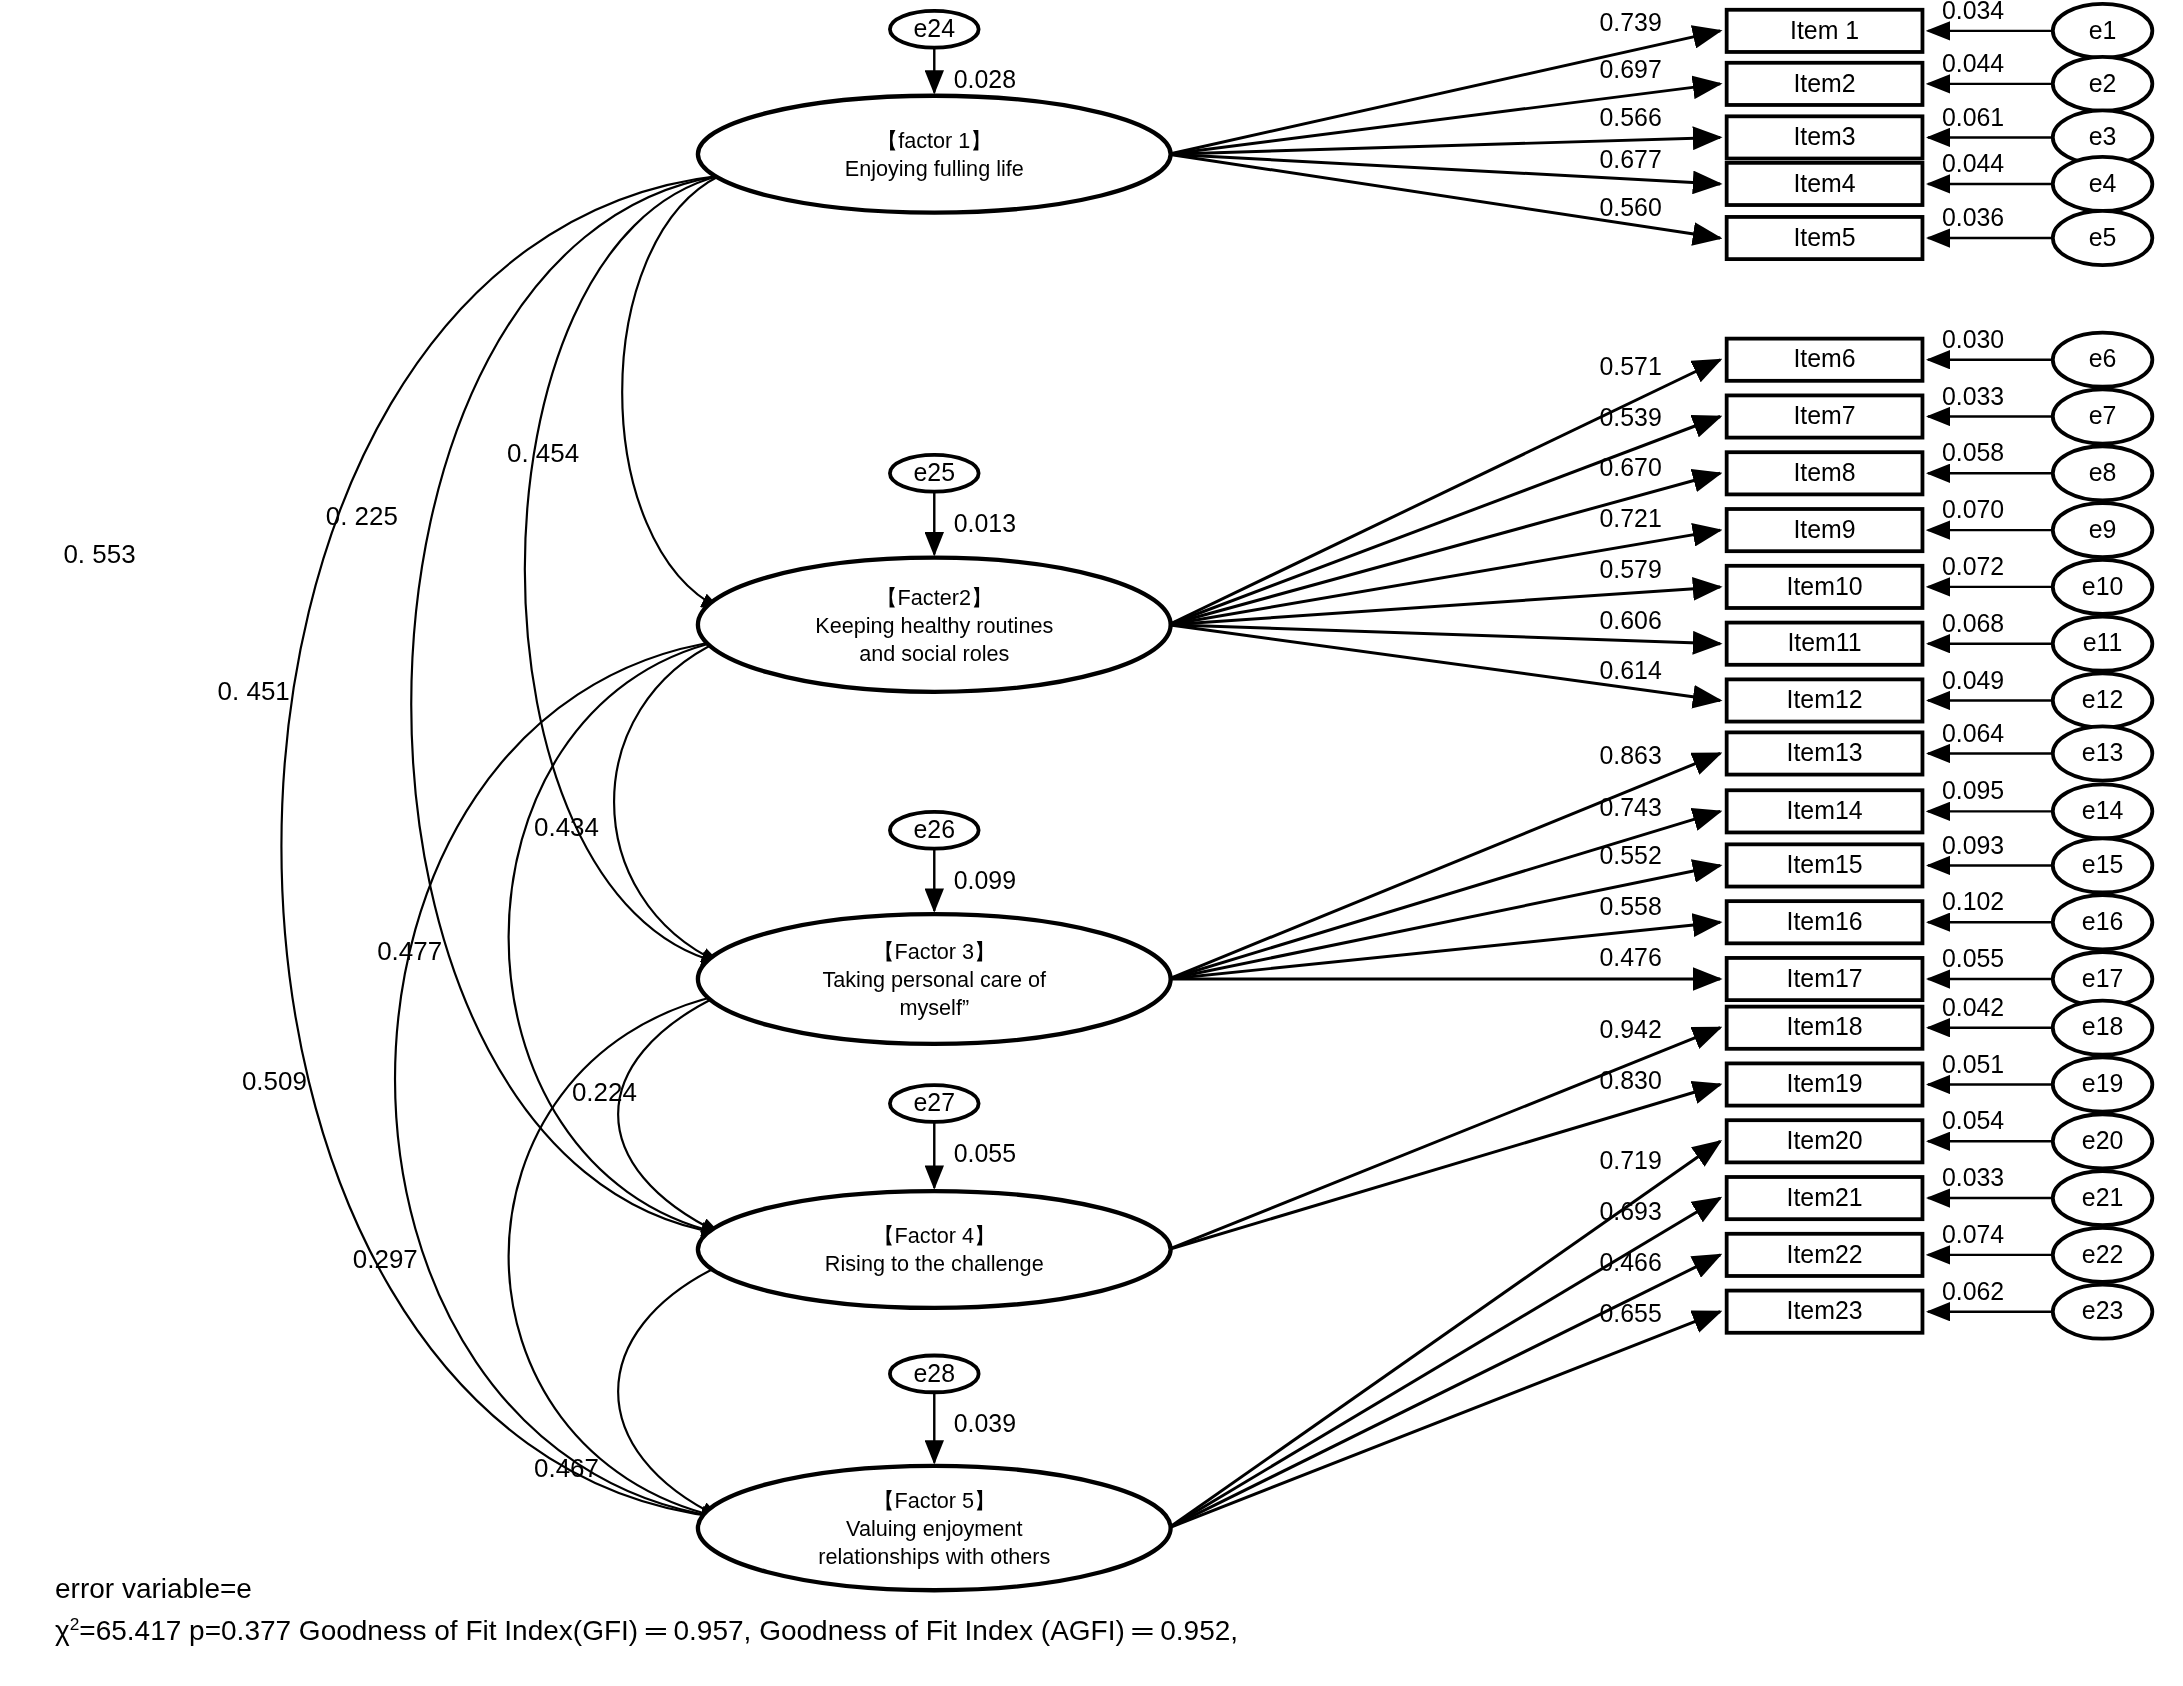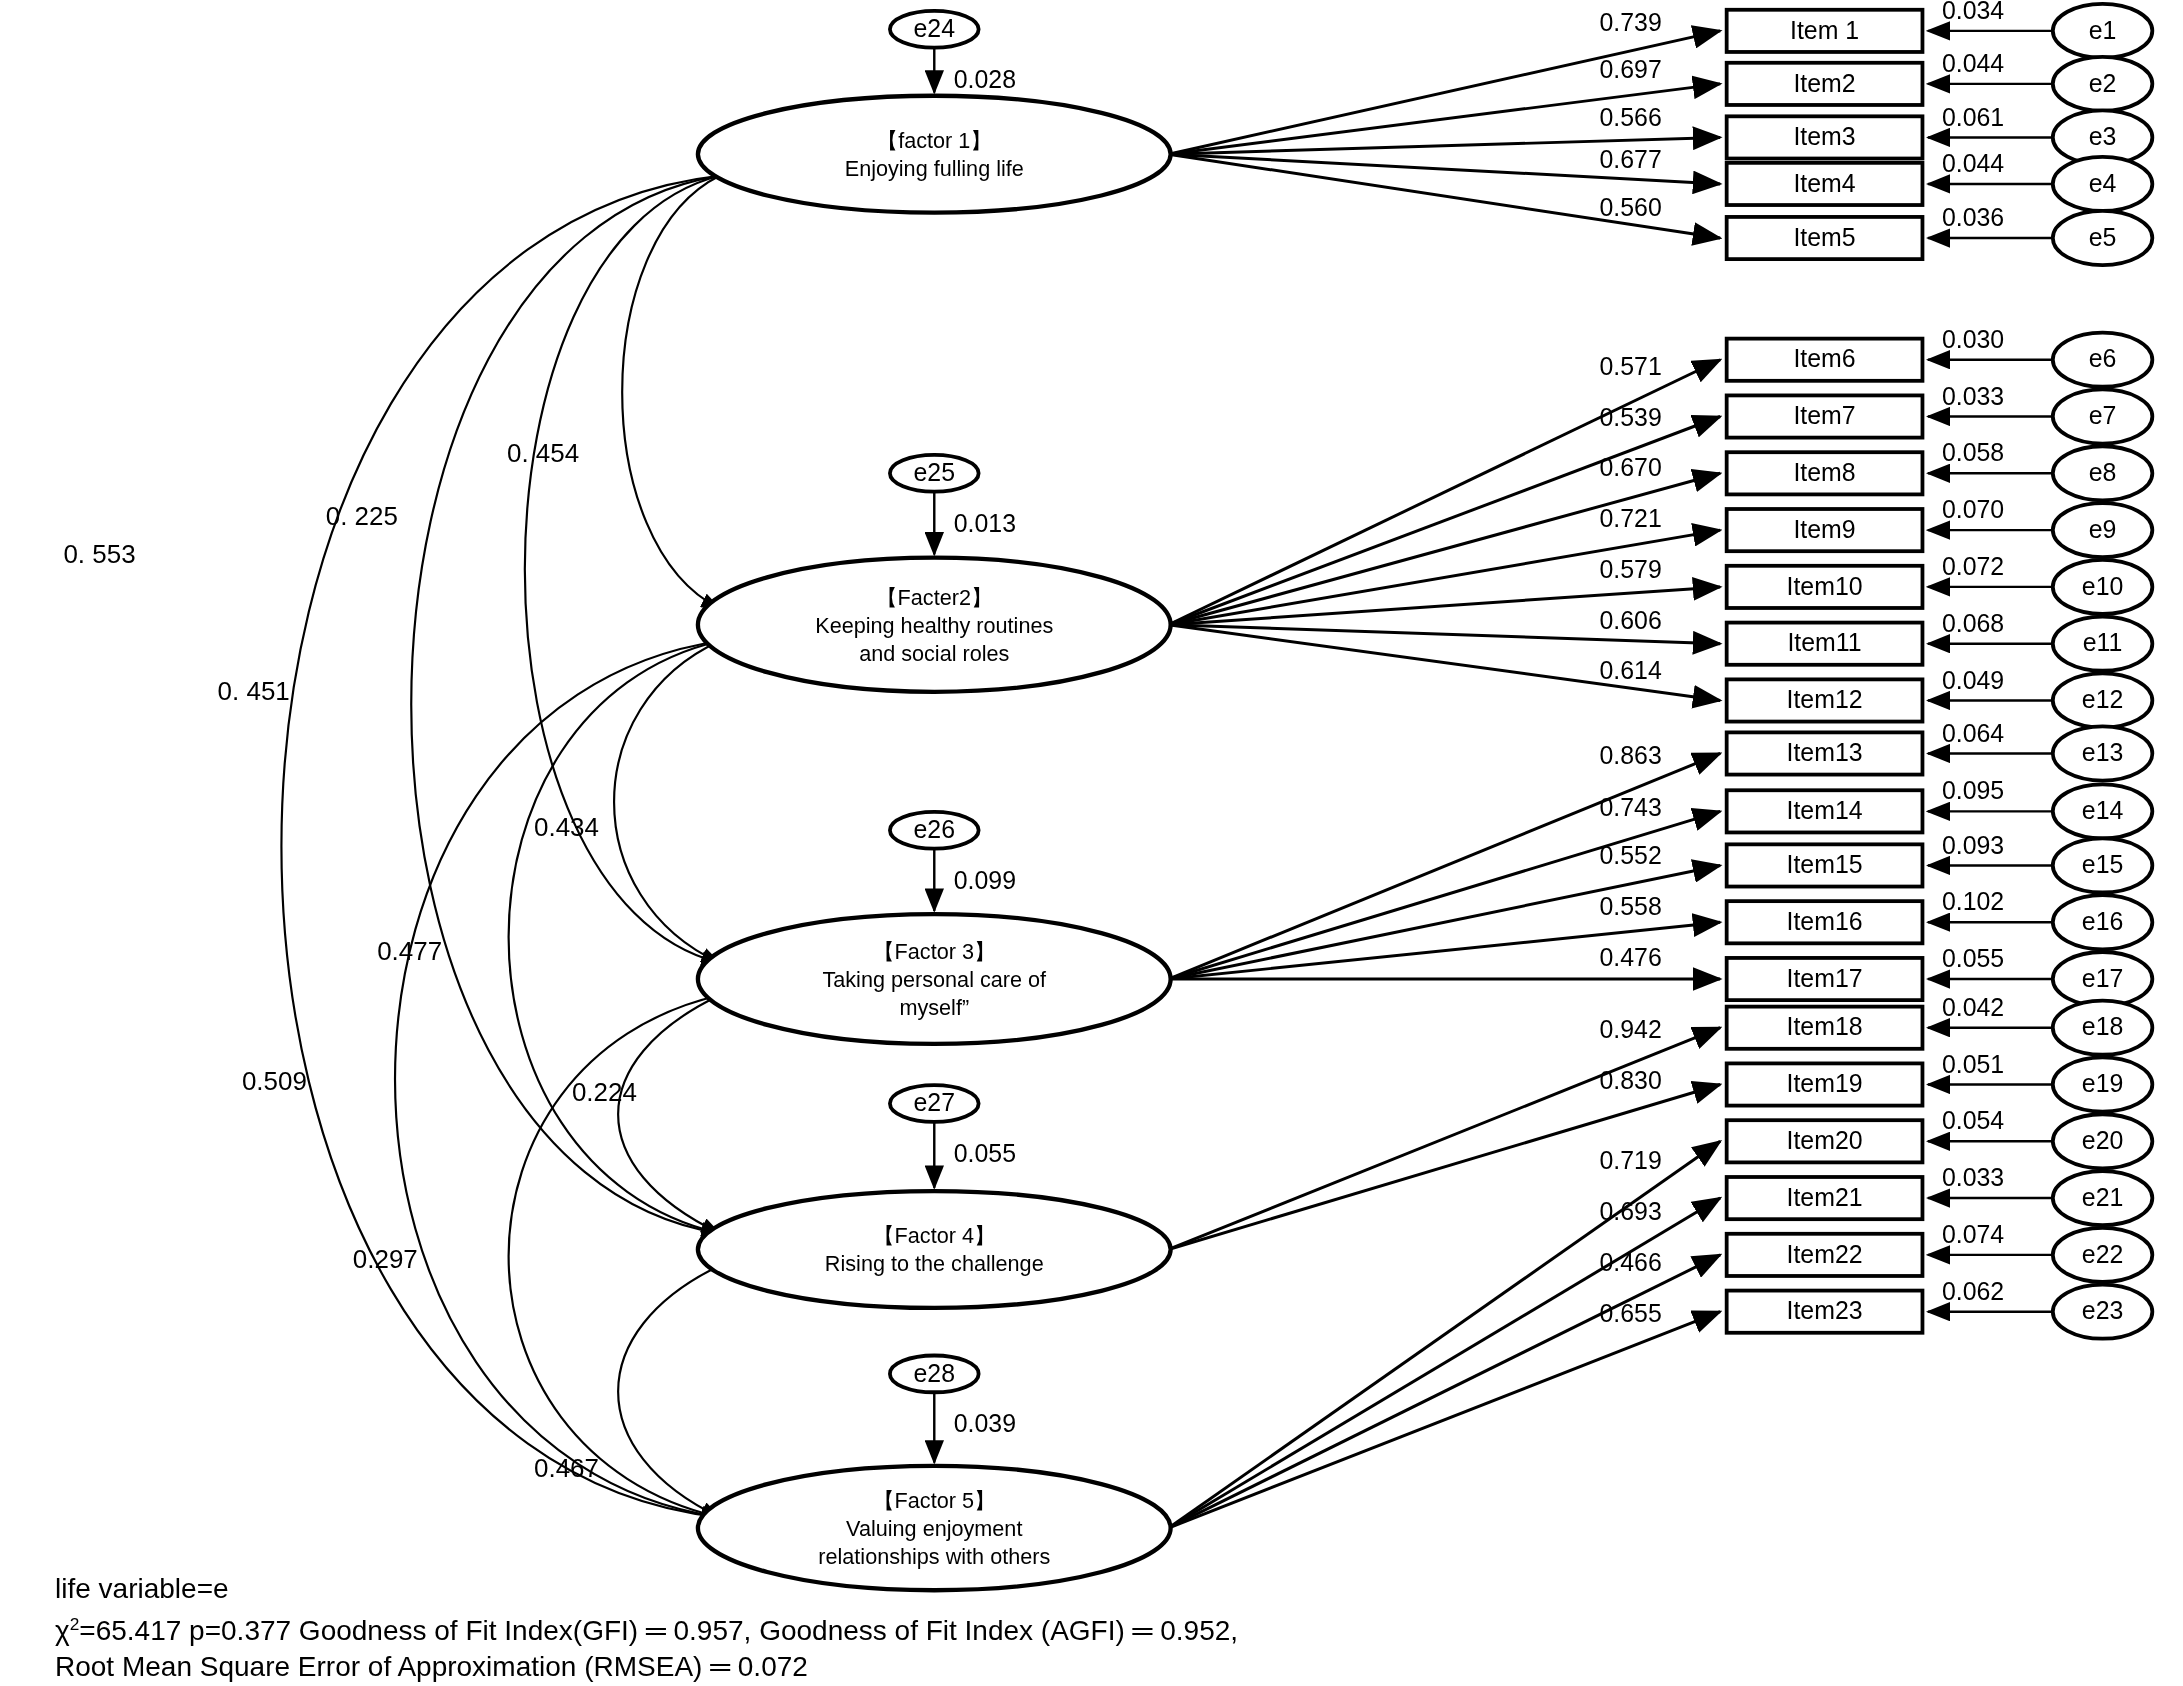--- a/index.html
+++ b/index.html
@@ -281,18 +281,17 @@
         <text x="930" y="1545" class="corrval">0.434</text>
         <text x="640" y="1775" class="corrval">0.477</text>
         <text x="390" y="2015" class="corrval">0.509</text>
         <text x="1000" y="2035" class="corrval">0.224</text>
         <text x="595" y="2345" class="corrval">0.297</text>
         <text x="930" y="2730" class="corrval">0.467</text>
       </g>
   </svg>
 
   <div style="position:absolute;left:24px;top:1572px;">
-    <div style="font-size:28px;line-height:34px;">life variable=e</div>
+    <div style="font-size:28px;line-height:34px;">error variable=e</div>
     <div style="font-size:28px;line-height:36px;white-space:nowrap;"><span>χ</span><sup style="font-size:17.3px;">2</sup><span>=65.417    p=0.377  Goodness of Fit Index(GFI) ═ 0.957,   Goodness of Fit Index (AGFI) ═ 0.952,</span></div>
-    <div style="font-size:28px;line-height:36px;white-space:nowrap;">Root Mean Square Error of Approximation (RMSEA) ═ 0.072</div>
   </div>
 </div>
 
 
 </body></html>

